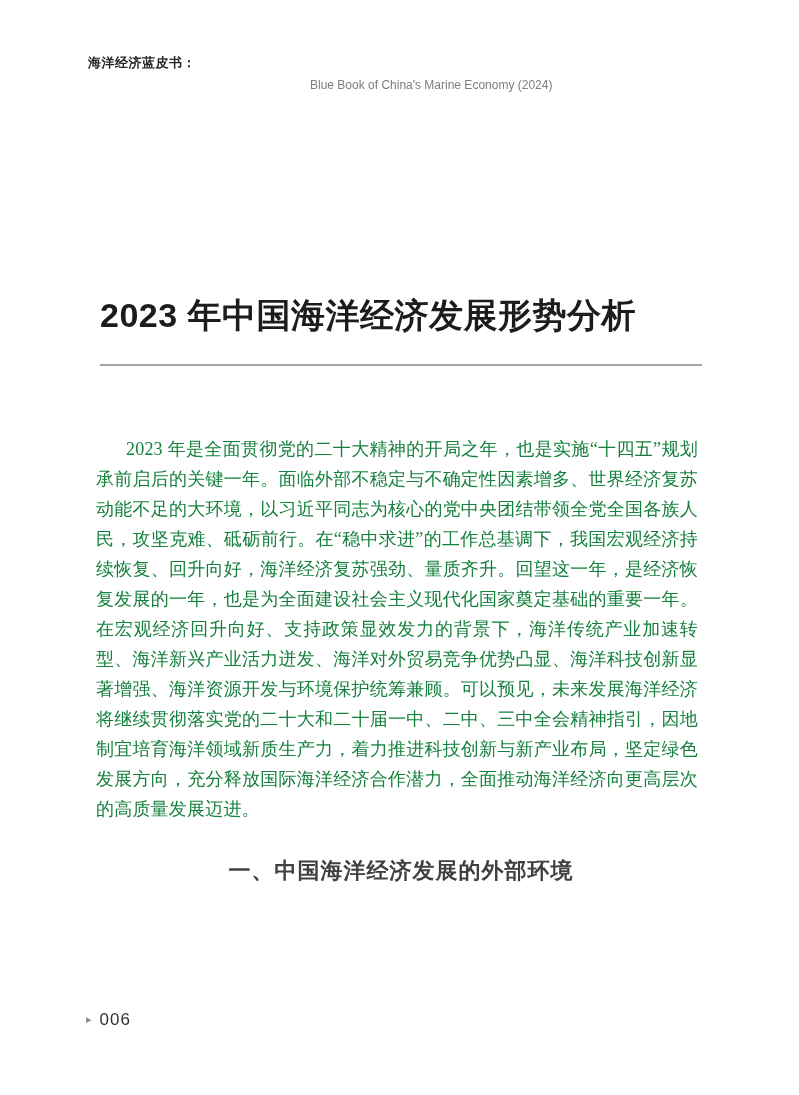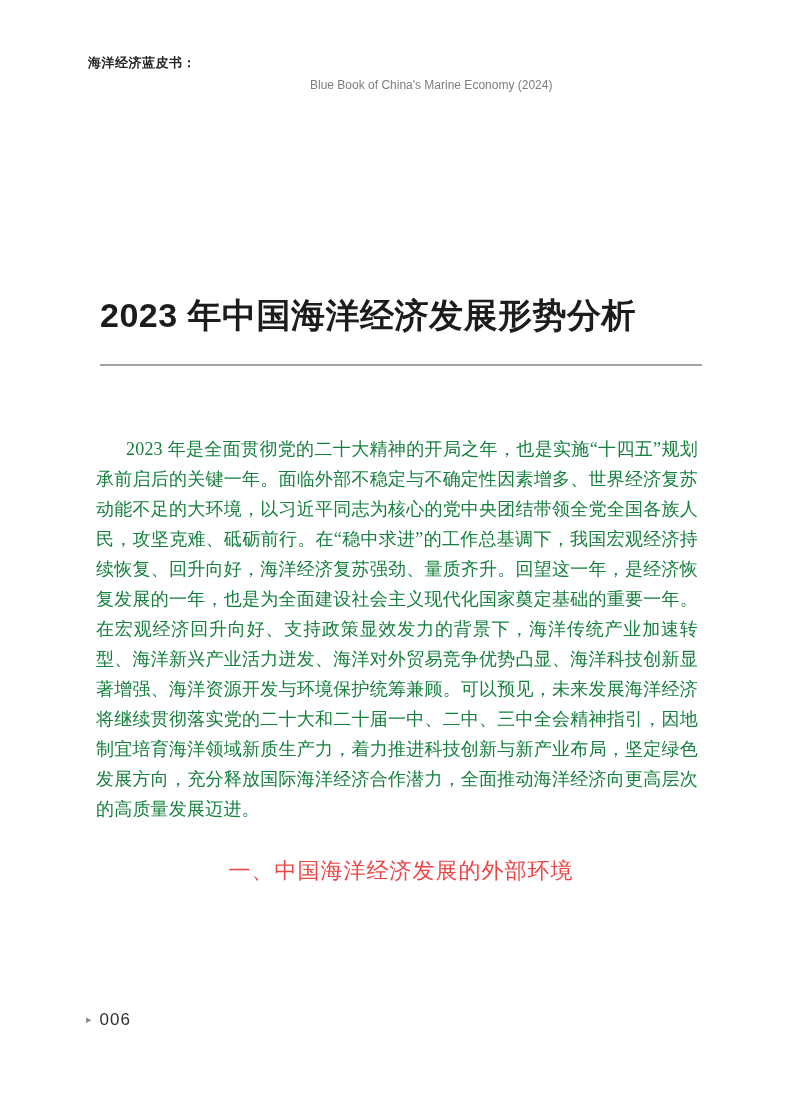--- a/index.html
+++ b/index.html
@@ -100,22 +100,22 @@
 
   
   .section-heading {
     position: absolute;
     top: 856px;
     left: 100px;
     width: 602px;
     margin: 0;
     font-size: 22px;
     line-height: 30px;
-    font-weight: normal;
-    color: #ef4444;
+    font-weight: bold;
+    color: #404040;
     text-align: center;
     letter-spacing: 1px;
   }
 
   
   .page-footer {
     position: absolute;
     top: 1010px;
     left: 86px;
     display: flex;

